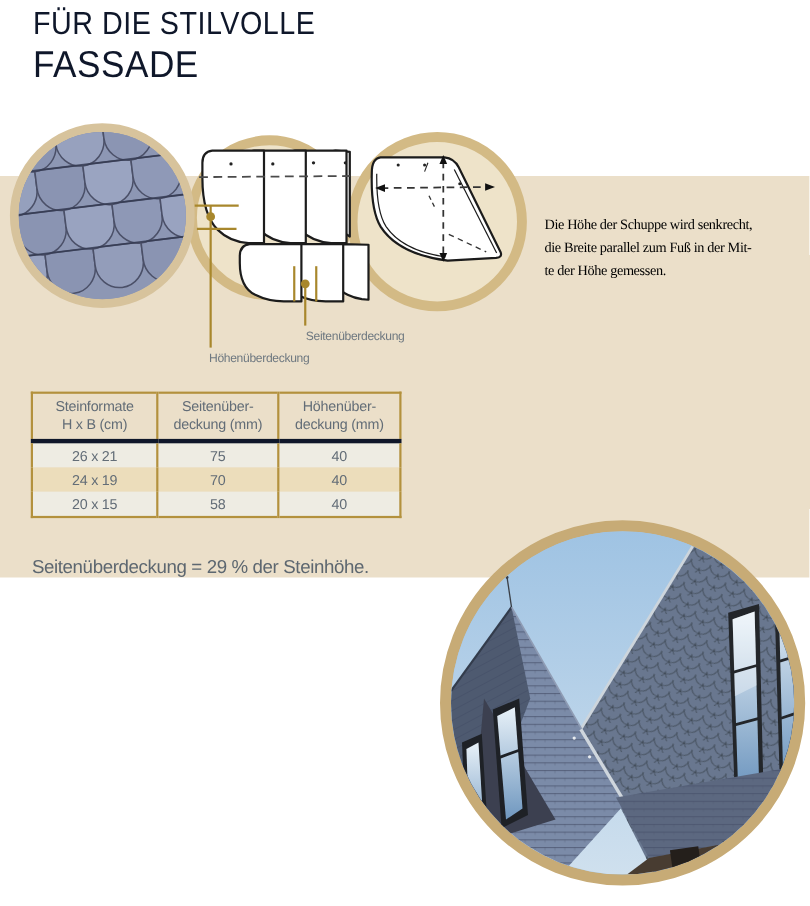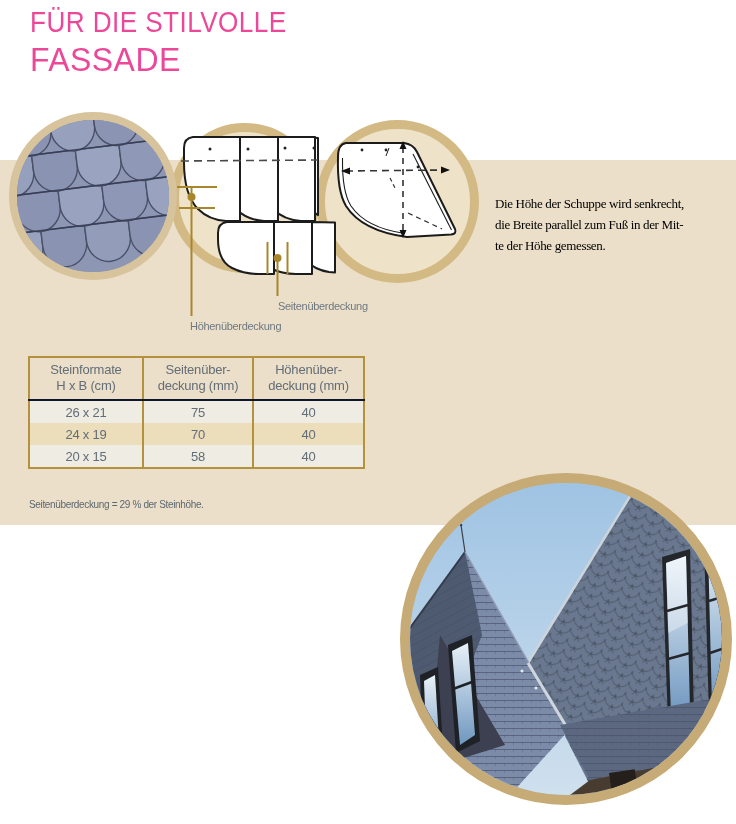--- a/index.html
+++ b/index.html
@@ -5,21 +5,21 @@
   html,body{margin:0;padding:0;}
   body{
     width:736px;height:824px;position:relative;overflow:hidden;
     background:#ffffff;
     font-family:"Liberation Sans", sans-serif;
     -webkit-font-smoothing:antialiased;
   }
   .band{position:absolute;left:0;top:160px;width:736px;height:365px;background:#ebdfc9;z-index:0;}
 
   
-  .title{position:absolute;left:30px;top:4px;z-index:3;color:#ec4899;}
+  .title{position:absolute;left:30px;top:4px;z-index:3;color:#0f172a;}
   .title .l1{font-size:29px;letter-spacing:.5px;transform:scaleX(.9);transform-origin:left top;line-height:36px;white-space:nowrap;}
   .title .l2{font-size:34px;letter-spacing:.5px;transform:scaleX(.94);transform-origin:left top;line-height:34px;white-space:nowrap;margin-top:2px;}
 
   
   .circle{position:absolute;border-radius:50%;box-sizing:border-box;z-index:1;}
   .circle-photo-small{left:9px;top:112px;width:168px;height:168px;border:8px solid #d7c39c;overflow:hidden;background:#8d97b4;}
   .circle-disc2{left:170px;top:123px;width:150px;height:150px;border:9px solid #d3ba85;background:#eee3c9;}
   .circle-disc3{left:316px;top:120px;width:163px;height:163px;border:9px solid #d3ba85;background:#eee3c9;}
   .circle-photo-small svg{display:block;width:152px;height:152px;}
 
@@ -37,28 +37,28 @@
   
   .info{position:absolute;left:495px;top:180px;width:225px;z-index:3;
     font-size:13px;line-height:21px;letter-spacing:-.35px;color:#000000;white-space:pre-line;font-family:Liberation Serif, serif;}
 
   
   .spec-table{position:absolute;left:28px;top:356px;width:335px;z-index:3;
     border-collapse:collapse;table-layout:fixed;
     font-size:13px;letter-spacing:-.2px;color:#636d77;text-align:center;
     border:2px solid #b3913d;}
   .spec-table th{font-weight:normal;white-space:pre-line;line-height:16px;height:37px;
-    border-bottom:2px solid #0f172a;padding:1px 0 3px 0;}
+    border-bottom:4px solid #0f172a;padding:1px 0 3px 0;}
   .spec-table td{height:22px;padding:0;margin-left:38px;}
   .spec-table th + th, .spec-table td + td{border-left:2px solid #b3913d;}
   .spec-table tbody tr:nth-child(odd){background:#eeece3;}
   .spec-table tbody tr:nth-child(even){background:#ecddbb;}
 
   .caption{position:absolute;left:29px;top:489px;z-index:3;
-    font-size:10px;letter-spacing:-.35px;color:#5d6770;white-space:nowrap;}
+    font-size:17px;letter-spacing:-.35px;color:#5d6770;white-space:nowrap;}
 </style>
 </head>
 <body>
 
 <div class="page">
 
   <div class="band"></div>
 
   <div class="title">
     <div class="l1">FÜR DIE STILVOLLE</div>

